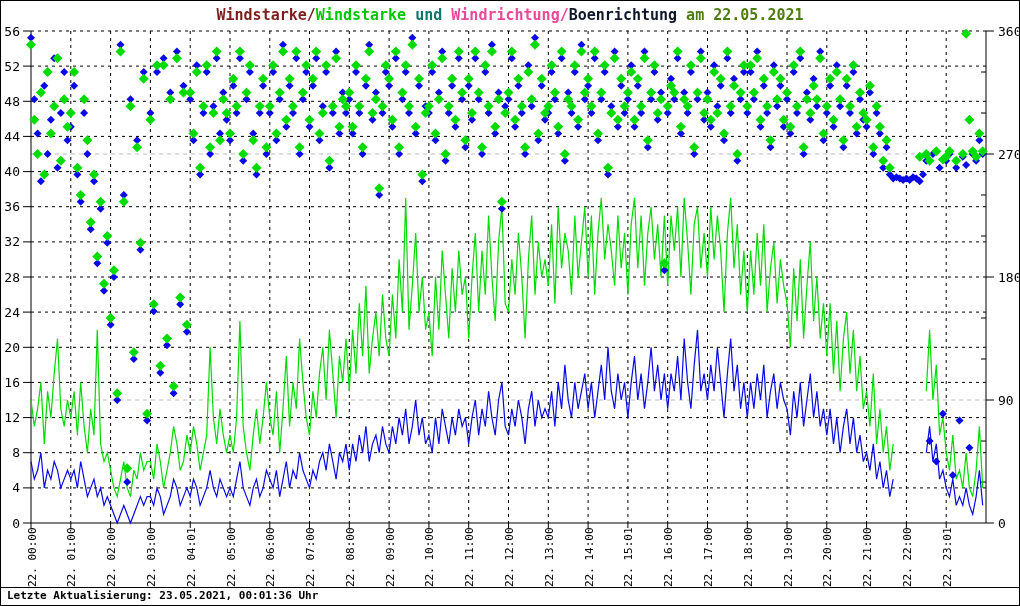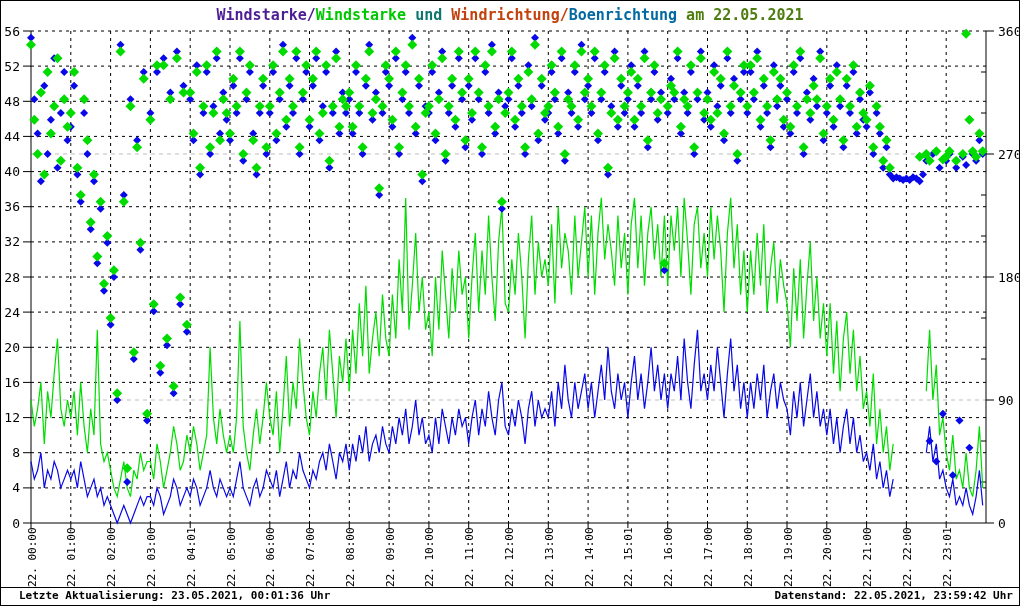--- a/index.html
+++ b/index.html
@@ -12,28 +12,28 @@
   .grid{stroke:#000;stroke-width:1;stroke-dasharray:3,4;fill:none;}
   .gridgray{stroke:#bdbdbd;stroke-width:1;stroke-dasharray:4,4;fill:none;}
   .axis{stroke:#000;stroke-width:1;fill:none;}
   .ticklab{font-family:"DejaVu Sans Mono","Liberation Mono",monospace;
            font-size:13px;fill:#000;}
   .xticklab{font-family:"DejaVu Sans Mono","Liberation Mono",monospace;
             font-size:11px;fill:#000;}
   #footer{position:absolute;left:0;right:0;bottom:0;height:17px;
           border-top:1px solid #000;background:#fff;
           font-size:11px;font-weight:bold;line-height:16px;}
-  #footer .fl{position:absolute;left:6px;top:0;margin-left:12px;}
+  #footer .fl{position:absolute;left:6px;top:0;}
   #footer .fr{position:absolute;right:6px;top:0;}
 </style>
 </head>
 <body>
 
 <div id="frame">
-  <div id="title"><span style="color:#4c1d95">Windstarke/</span><span style="color:#00c800">Windstarke</span><span style="color:#0f766e"> und </span><span style="color:#c2410c">Windrichtung/</span><span style="color:#0369a1">Boenrichtung</span><span style="color:#4d7c0f"> am </span><span style="color:#4d7c0f">22.05.2021</span></div>
+  <div id="title"><span style="color:#7f1d1d">Windstarke/</span><span style="color:#00c800">Windstarke</span><span style="color:#0f766e"> und </span><span style="color:#ec4899">Windrichtung/</span><span style="color:#0f172a">Boenrichtung</span><span style="color:#4d7c0f"> am </span><span style="color:#4d7c0f">22.05.2021</span></div>
 
   <svg id="plot-svg" width="1020" height="606" viewBox="0 0 1020 606">
       <line class="grid" x1="69.8" y1="30" x2="69.8" y2="522"></line>
       <line class="grid" x1="109.6" y1="30" x2="109.6" y2="522"></line>
       <line class="grid" x1="149.4" y1="30" x2="149.4" y2="522"></line>
       <line class="grid" x1="189.2" y1="30" x2="189.2" y2="522"></line>
       <line class="grid" x1="229.0" y1="30" x2="229.0" y2="522"></line>
       <line class="grid" x1="268.8" y1="30" x2="268.8" y2="522"></line>
       <line class="grid" x1="308.5" y1="30" x2="308.5" y2="522"></line>
       <line class="grid" x1="348.3" y1="30" x2="348.3" y2="522"></line>
@@ -168,15 +168,14 @@
       <line class="axis" x1="945.2" y1="522" x2="945.2" y2="527"></line>
       <text class="xticklab" text-anchor="start" transform="rotate(-90 949.7 586)" x="949.7" y="586">22. 23:01</text>
       <path d="M30.0 460.5L33.3 478.1L36.6 469.3L39.9 451.7L43.3 486.9L46.6 469.3L49.9 478.1L53.2 460.5L56.5 469.3L59.8 486.9L63.2 478.1L66.5 469.3L69.8 478.1L73.1 469.3L76.4 486.9L79.7 460.5L83.1 478.1L86.4 495.6L89.7 486.9L93.0 478.1L96.3 495.6L99.6 486.9L103.0 504.4L106.3 495.6L109.6 504.4L112.9 513.2L116.2 522.0L119.5 513.2L122.8 504.4L126.2 513.2L129.5 522.0L132.8 513.2L136.1 504.4L139.4 495.6L142.7 504.4L146.1 495.6L149.4 495.6L152.7 504.4L156.0 486.9L159.3 495.6L162.6 513.2L166.0 504.4L169.3 495.6L172.6 478.1L175.9 486.9L179.2 504.4L182.5 495.6L185.9 486.9L189.2 495.6L192.5 478.1L195.8 486.9L199.1 504.4L202.4 495.6L205.7 486.9L209.1 469.3L212.4 486.9L215.7 495.6L219.0 478.1L222.3 486.9L225.6 495.6L229.0 486.9L232.3 495.6L235.6 478.1L238.9 460.5L242.2 486.9L245.5 495.6L248.9 504.4L252.2 486.9L255.5 478.1L258.8 495.6L262.1 486.9L265.4 469.3L268.8 478.1L272.1 486.9L275.4 469.3L278.7 495.6L282.0 478.1L285.3 460.5L288.6 486.9L292.0 469.3L295.3 478.1L298.6 451.7L301.9 469.3L305.2 478.1L308.5 486.9L311.9 469.3L315.2 478.1L318.5 460.5L321.8 451.7L325.1 469.3L328.4 442.9L331.8 460.5L335.1 478.1L338.4 451.7L341.7 460.5L345.0 442.9L348.3 469.3L351.6 442.9L355.0 460.5L358.3 434.1L361.6 451.7L364.9 425.4L368.2 460.5L371.5 442.9L374.9 434.1L378.2 451.7L381.5 425.4L384.8 442.9L388.1 451.7L391.4 425.4L394.8 442.9L398.1 416.6L401.4 434.1L404.7 407.8L408.0 442.9L411.3 425.4L414.7 399.0L418.0 434.1L421.3 416.6L424.6 442.9L427.9 434.1L431.2 451.7L434.5 416.6L437.9 442.9L441.2 407.8L444.5 425.4L447.8 442.9L451.1 416.6L454.4 434.1L457.8 407.8L461.1 425.4L464.4 416.6L467.7 442.9L471.0 416.6L474.3 399.0L477.7 434.1L481.0 407.8L484.3 425.4L487.6 390.2L490.9 416.6L494.2 434.1L497.6 399.0L500.9 381.4L504.2 425.4L507.5 434.1L510.8 407.8L514.1 425.4L517.4 399.0L520.8 416.6L524.1 442.9L527.4 407.8L530.7 390.2L534.0 425.4L537.3 399.0L540.7 416.6L544.0 407.8L547.3 416.6L550.6 390.2L553.9 425.4L557.2 381.4L560.6 407.8L563.9 363.9L567.2 399.0L570.5 416.6L573.8 381.4L577.1 407.8L580.5 390.2L583.8 372.6L587.1 407.8L590.4 381.4L593.7 416.6L597.0 390.2L600.3 363.9L603.7 399.0L607.0 346.3L610.3 390.2L613.6 407.8L616.9 372.6L620.2 399.0L623.6 381.4L626.9 416.6L630.2 381.4L633.5 355.1L636.8 399.0L640.1 372.6L643.5 407.8L646.8 381.4L650.1 346.3L653.4 390.2L656.7 363.9L660.0 399.0L663.4 372.6L666.7 407.8L670.0 372.6L673.3 390.2L676.6 355.1L679.9 399.0L683.2 337.5L686.6 381.4L689.9 407.8L693.2 363.9L696.5 328.7L699.8 390.2L703.1 372.6L706.5 399.0L709.8 363.9L713.1 390.2L716.4 346.3L719.7 381.4L723.0 416.6L726.4 372.6L729.7 337.5L733.0 390.2L736.3 363.9L739.6 407.8L742.9 381.4L746.3 416.6L749.6 381.4L752.9 407.8L756.2 372.6L759.5 399.0L762.8 363.9L766.1 416.6L769.5 390.2L772.8 372.6L776.1 407.8L779.4 381.4L782.7 399.0L786.0 407.8L789.4 434.1L792.7 390.2L796.0 416.6L799.3 381.4L802.6 425.4L805.9 399.0L809.3 372.6L812.6 416.6L815.9 390.2L819.2 425.4L822.5 407.8L825.8 434.1L829.1 407.8L832.5 442.9L835.8 416.6L839.1 451.7L842.4 425.4L845.7 407.8L849.0 442.9L852.4 416.6L855.7 451.7L859.0 434.1L862.3 460.5L865.6 451.7L868.9 469.3L872.3 442.9L875.6 478.1L878.9 460.5L882.2 486.9L885.5 469.3L888.8 495.6L892.2 478.1M925.3 451.7L928.6 425.4L931.9 460.5L935.3 442.9L938.6 478.1L941.9 469.3L945.2 486.9L948.5 495.6L951.8 478.1L955.2 504.4L958.5 495.6L961.8 504.4L965.1 486.9L968.4 504.4L971.7 513.2L975.1 495.6L978.4 469.3L981.7 504.4" fill="none" stroke="#0808e8" stroke-width="1.2"></path>
       <path d="M30.0 399.0L33.3 425.4L36.6 407.8L39.9 381.4L43.3 442.9L46.6 390.2L49.9 416.6L53.2 372.6L56.5 337.5L59.8 407.8L63.2 425.4L66.5 399.0L69.8 416.6L73.1 390.2L76.4 434.1L79.7 381.4L83.1 425.4L86.4 451.7L89.7 407.8L93.0 434.1L96.3 328.7L99.6 442.9L103.0 460.5L106.3 451.7L109.6 469.3L112.9 486.9L116.2 495.6L119.5 478.1L122.8 460.5L126.2 486.9L129.5 495.6L132.8 469.3L136.1 478.1L139.4 451.7L142.7 469.3L146.1 460.5L149.4 460.5L152.7 478.1L156.0 442.9L159.3 460.5L162.6 486.9L166.0 469.3L169.3 451.7L172.6 425.4L175.9 442.9L179.2 469.3L182.5 460.5L185.9 434.1L189.2 451.7L192.5 425.4L195.8 442.9L199.1 469.3L202.4 451.7L205.7 434.1L209.1 346.3L212.4 416.6L215.7 442.9L219.0 407.8L222.3 434.1L225.6 451.7L229.0 434.1L232.3 451.7L235.6 416.6L238.9 319.9L242.2 425.4L245.5 451.7L248.9 469.3L252.2 434.1L255.5 407.8L258.8 442.9L262.1 416.6L265.4 381.4L268.8 416.6L272.1 434.1L275.4 390.2L278.7 451.7L282.0 407.8L285.3 355.1L288.6 425.4L292.0 381.4L295.3 407.8L298.6 337.5L301.9 381.4L305.2 416.6L308.5 434.1L311.9 390.2L315.2 416.6L318.5 372.6L321.8 346.3L325.1 399.0L328.4 328.7L331.8 372.6L335.1 416.6L338.4 355.1L341.7 381.4L345.0 337.5L348.3 390.2L351.6 328.7L355.0 372.6L358.3 302.4L361.6 355.1L364.9 284.8L368.2 372.6L371.5 337.5L374.9 311.1L378.2 355.1L381.5 293.6L384.8 337.5L388.1 355.1L391.4 293.6L394.8 337.5L398.1 258.4L401.4 311.1L404.7 196.9L408.0 328.7L411.3 284.8L414.7 232.1L418.0 311.1L421.3 276.0L424.6 328.7L427.9 311.1L431.2 355.1L434.5 276.0L437.9 328.7L441.2 249.6L444.5 293.6L447.8 337.5L451.1 267.2L454.4 311.1L457.8 249.6L461.1 293.6L464.4 276.0L467.7 337.5L471.0 276.0L474.3 232.1L477.7 311.1L481.0 249.6L484.3 293.6L487.6 214.5L490.9 276.0L494.2 319.9L497.6 240.9L500.9 205.7L504.2 302.4L507.5 311.1L510.8 258.4L514.1 293.6L517.4 232.1L520.8 276.0L524.1 337.5L527.4 258.4L530.7 214.5L534.0 293.6L537.3 240.9L540.7 276.0L544.0 258.4L547.3 284.8L550.6 223.3L553.9 302.4L557.2 205.7L560.6 267.2L563.9 232.1L567.2 249.6L570.5 293.6L573.8 214.5L577.1 276.0L580.5 240.9L583.8 205.7L587.1 276.0L590.4 214.5L593.7 293.6L597.0 232.1L600.3 196.9L603.7 258.4L607.0 223.3L610.3 249.6L613.6 284.8L616.9 214.5L620.2 267.2L623.6 232.1L626.9 293.6L630.2 223.3L633.5 196.9L636.8 267.2L640.1 214.5L643.5 284.8L646.8 232.1L650.1 205.7L653.4 258.4L656.7 223.3L660.0 276.0L663.4 214.5L666.7 284.8L670.0 214.5L673.3 249.6L676.6 205.7L679.9 276.0L683.2 196.9L686.6 240.9L689.9 293.6L693.2 223.3L696.5 205.7L699.8 267.2L703.1 232.1L706.5 276.0L709.8 205.7L713.1 258.4L716.4 214.5L719.7 249.6L723.0 311.1L726.4 232.1L729.7 196.9L733.0 267.2L736.3 223.3L739.6 293.6L742.9 249.6L746.3 311.1L749.6 249.6L752.9 293.6L756.2 232.1L759.5 284.8L762.8 223.3L766.1 311.1L769.5 267.2L772.8 240.9L776.1 302.4L779.4 258.4L782.7 284.8L786.0 302.4L789.4 346.3L792.7 267.2L796.0 319.9L799.3 258.4L802.6 337.5L805.9 284.8L809.3 240.9L812.6 319.9L815.9 276.0L819.2 337.5L822.5 302.4L825.8 355.1L829.1 302.4L832.5 372.6L835.8 319.9L839.1 390.2L842.4 337.5L845.7 311.1L849.0 372.6L852.4 328.7L855.7 390.2L859.0 355.1L862.3 407.8L865.6 390.2L868.9 425.4L872.3 372.6L875.6 442.9L878.9 407.8L882.2 451.7L885.5 425.4L888.8 469.3L892.2 442.9M925.3 390.2L928.6 328.7L931.9 399.0L935.3 363.9L938.6 434.1L941.9 416.6L945.2 451.7L948.5 469.3L951.8 434.1L955.2 478.1L958.5 469.3L961.8 486.9L965.1 451.7L968.4 486.9L971.7 495.6L975.1 469.3L978.4 425.4L981.7 486.9" fill="none" stroke="#00dc00" stroke-width="1.2"></path>
       <path d="M30.0 32.8L34.0 36.8L30.0 40.8L26.0 36.8ZM33.3 94.3L37.3 98.3L33.3 102.3L29.3 98.3ZM36.6 128.5L40.6 132.5L36.6 136.5L32.6 132.5ZM39.9 176.3L43.9 180.3L39.9 184.3L35.9 180.3ZM43.3 80.7L47.3 84.7L43.3 88.7L39.3 84.7ZM46.6 149.0L50.6 153.0L46.6 157.0L42.6 153.0ZM49.9 114.8L53.9 118.8L49.9 122.8L45.9 118.8ZM53.2 53.3L57.2 57.3L53.2 61.3L49.2 57.3ZM56.5 162.7L60.5 166.7L56.5 170.7L52.5 166.7ZM59.8 108.0L63.8 112.0L59.8 116.0L55.8 112.0ZM63.2 67.0L67.2 71.0L63.2 75.0L59.2 71.0ZM66.5 135.3L70.5 139.3L66.5 143.3L62.5 139.3ZM69.8 121.7L73.8 125.7L69.8 129.7L65.8 125.7ZM73.1 80.7L77.1 84.7L73.1 88.7L69.1 84.7ZM76.4 169.5L80.4 173.5L76.4 177.5L72.4 173.5ZM79.7 196.8L83.7 200.8L79.7 204.8L75.7 200.8ZM83.1 108.0L87.1 112.0L83.1 116.0L79.1 112.0ZM86.4 149.0L90.4 153.0L86.4 157.0L82.4 153.0ZM89.7 224.2L93.7 228.2L89.7 232.2L85.7 228.2ZM93.0 176.3L97.0 180.3L93.0 184.3L89.0 180.3ZM96.3 258.3L100.3 262.3L96.3 266.3L92.3 262.3ZM99.6 203.7L103.6 207.7L99.6 211.7L95.6 207.7ZM103.0 285.7L107.0 289.7L103.0 293.7L99.0 289.7ZM106.3 237.8L110.3 241.8L106.3 245.8L102.3 241.8ZM109.6 319.8L113.6 323.8L109.6 327.8L105.6 323.8ZM112.9 272.0L116.9 276.0L112.9 280.0L108.9 276.0ZM116.2 395.0L120.2 399.0L116.2 403.0L112.2 399.0ZM119.5 39.7L123.5 43.7L119.5 47.7L115.5 43.7ZM122.8 190.0L126.8 194.0L122.8 198.0L118.8 194.0ZM126.2 477.0L130.2 481.0L126.2 485.0L122.2 481.0ZM129.5 94.3L133.5 98.3L129.5 102.3L125.5 98.3ZM132.8 354.0L136.8 358.0L132.8 362.0L128.8 358.0ZM136.1 135.3L140.1 139.3L136.1 143.3L132.1 139.3ZM139.4 244.7L143.4 248.7L139.4 252.7L135.4 248.7ZM142.7 67.0L146.7 71.0L142.7 75.0L138.7 71.0ZM146.1 415.5L150.1 419.5L146.1 423.5L142.1 419.5ZM149.4 108.0L153.4 112.0L149.4 116.0L145.4 112.0ZM152.7 306.2L156.7 310.2L152.7 314.2L148.7 310.2ZM156.0 67.0L160.0 71.0L156.0 75.0L152.0 71.0ZM159.3 367.7L163.3 371.7L159.3 375.7L155.3 371.7ZM162.6 53.3L166.6 57.3L162.6 61.3L158.6 57.3ZM166.0 340.3L170.0 344.3L166.0 348.3L162.0 344.3ZM169.3 87.5L173.3 91.5L169.3 95.5L165.3 91.5ZM172.6 388.2L176.6 392.2L172.6 396.2L168.6 392.2ZM175.9 46.5L179.9 50.5L175.9 54.5L171.9 50.5ZM179.2 299.3L183.2 303.3L179.2 307.3L175.2 303.3ZM182.5 80.7L186.5 84.7L182.5 88.7L178.5 84.7ZM185.9 326.7L189.9 330.7L185.9 334.7L181.9 330.7ZM189.2 94.3L193.2 98.3L189.2 102.3L185.2 98.3ZM192.5 135.3L196.5 139.3L192.5 143.3L188.5 139.3ZM195.8 60.2L199.8 64.2L195.8 68.2L191.8 64.2ZM199.1 169.5L203.1 173.5L199.1 177.5L195.1 173.5ZM202.4 108.0L206.4 112.0L202.4 116.0L198.4 112.0ZM205.7 67.0L209.7 71.0L205.7 75.0L201.7 71.0ZM209.1 149.0L213.1 153.0L209.1 157.0L205.1 153.0ZM212.4 101.2L216.4 105.2L212.4 109.2L208.4 105.2ZM215.7 53.3L219.7 57.3L215.7 61.3L211.7 57.3ZM219.0 128.5L223.0 132.5L219.0 136.5L215.0 132.5ZM222.3 87.5L226.3 91.5L222.3 95.5L218.3 91.5ZM225.6 114.8L229.6 118.8L225.6 122.8L221.6 118.8ZM229.0 135.3L233.0 139.3L229.0 143.3L225.0 139.3ZM232.3 80.7L236.3 84.7L232.3 88.7L228.3 84.7ZM235.6 108.0L239.6 112.0L235.6 116.0L231.6 112.0ZM238.9 53.3L242.9 57.3L238.9 61.3L234.9 57.3ZM242.2 155.8L246.2 159.8L242.2 163.8L238.2 159.8ZM245.5 94.3L249.5 98.3L245.5 102.3L241.5 98.3ZM248.9 67.0L252.9 71.0L248.9 75.0L244.9 71.0ZM252.2 128.5L256.2 132.5L252.2 136.5L248.2 132.5ZM255.5 169.5L259.5 173.5L255.5 177.5L251.5 173.5ZM258.8 108.0L262.8 112.0L258.8 116.0L254.8 112.0ZM262.1 80.7L266.1 84.7L262.1 88.7L258.1 84.7ZM265.4 149.0L269.4 153.0L265.4 157.0L261.4 153.0ZM268.8 108.0L272.8 112.0L268.8 116.0L264.8 112.0ZM272.1 67.0L276.1 71.0L272.1 75.0L268.1 71.0ZM275.4 135.3L279.4 139.3L275.4 143.3L271.4 139.3ZM278.7 94.3L282.7 98.3L278.7 102.3L274.7 98.3ZM282.0 39.7L286.0 43.7L282.0 47.7L278.0 43.7ZM285.3 121.7L289.3 125.7L285.3 129.7L281.3 125.7ZM288.6 80.7L292.6 84.7L288.6 88.7L284.6 84.7ZM292.0 108.0L296.0 112.0L292.0 116.0L288.0 112.0ZM295.3 53.3L299.3 57.3L295.3 61.3L291.3 57.3ZM298.6 149.0L302.6 153.0L298.6 157.0L294.6 153.0ZM301.9 94.3L305.9 98.3L301.9 102.3L297.9 98.3ZM305.2 67.0L309.2 71.0L305.2 75.0L301.2 71.0ZM308.5 121.7L312.5 125.7L308.5 129.7L304.5 125.7ZM311.9 80.7L315.9 84.7L311.9 88.7L307.9 84.7ZM315.2 53.3L319.2 57.3L315.2 61.3L311.2 57.3ZM318.5 135.3L322.5 139.3L318.5 143.3L314.5 139.3ZM321.8 101.2L325.8 105.2L321.8 109.2L317.8 105.2ZM325.1 67.0L329.1 71.0L325.1 75.0L321.1 71.0ZM328.4 162.7L332.4 166.7L328.4 170.7L324.4 166.7ZM331.8 108.0L335.8 112.0L331.8 116.0L327.8 112.0ZM335.1 46.5L339.1 50.5L335.1 54.5L331.1 50.5ZM338.4 128.5L342.4 132.5L338.4 136.5L334.4 132.5ZM341.7 87.5L345.7 91.5L341.7 95.5L337.7 91.5ZM345.0 108.0L349.0 112.0L345.0 116.0L341.0 112.0ZM348.3 94.3L352.3 98.3L348.3 102.3L344.3 98.3ZM351.6 128.5L355.6 132.5L351.6 136.5L347.6 132.5ZM355.0 67.0L359.0 71.0L355.0 75.0L351.0 71.0ZM358.3 108.0L362.3 112.0L358.3 116.0L354.3 112.0ZM361.6 149.0L365.6 153.0L361.6 157.0L357.6 153.0ZM364.9 80.7L368.9 84.7L364.9 88.7L360.9 84.7ZM368.2 39.7L372.2 43.7L368.2 47.7L364.2 43.7ZM371.5 114.8L375.5 118.8L371.5 122.8L367.5 118.8ZM374.9 87.5L378.9 91.5L374.9 95.5L370.9 91.5ZM378.2 190.0L382.2 194.0L378.2 198.0L374.2 194.0ZM381.5 108.0L385.5 112.0L381.5 116.0L377.5 112.0ZM384.8 67.0L388.8 71.0L384.8 75.0L380.8 71.0ZM388.1 80.7L392.1 84.7L388.1 88.7L384.1 84.7ZM391.4 121.7L395.4 125.7L391.4 129.7L387.4 125.7ZM394.8 53.3L398.8 57.3L394.8 61.3L390.8 57.3ZM398.1 149.0L402.1 153.0L398.1 157.0L394.1 153.0ZM401.4 94.3L405.4 98.3L401.4 102.3L397.4 98.3ZM404.7 67.0L408.7 71.0L404.7 75.0L400.7 71.0ZM408.0 108.0L412.0 112.0L408.0 116.0L404.0 112.0ZM411.3 32.8L415.3 36.8L411.3 40.8L407.3 36.8ZM414.7 128.5L418.7 132.5L414.7 136.5L410.7 132.5ZM418.0 80.7L422.0 84.7L418.0 88.7L414.0 84.7ZM421.3 176.3L425.3 180.3L421.3 184.3L417.3 180.3ZM424.6 101.2L428.6 105.2L424.6 109.2L420.6 105.2ZM427.9 108.0L431.9 112.0L427.9 116.0L423.9 112.0ZM431.2 67.0L435.2 71.0L431.2 75.0L427.2 71.0ZM434.5 135.3L438.5 139.3L434.5 143.3L430.5 139.3ZM437.9 87.5L441.9 91.5L437.9 95.5L433.9 91.5ZM441.2 46.5L445.2 50.5L441.2 54.5L437.2 50.5ZM444.5 155.8L448.5 159.8L444.5 163.8L440.5 159.8ZM447.8 108.0L451.8 112.0L447.8 116.0L443.8 112.0ZM451.1 80.7L455.1 84.7L451.1 88.7L447.1 84.7ZM454.4 121.7L458.4 125.7L454.4 129.7L450.4 125.7ZM457.8 53.3L461.8 57.3L457.8 61.3L453.8 57.3ZM461.1 94.3L465.1 98.3L461.1 102.3L457.1 98.3ZM464.4 142.2L468.4 146.2L464.4 150.2L460.4 146.2ZM467.7 80.7L471.7 84.7L467.7 88.7L463.7 84.7ZM471.0 114.8L475.0 118.8L471.0 122.8L467.0 118.8ZM474.3 53.3L478.3 57.3L474.3 61.3L470.3 57.3ZM477.7 94.3L481.7 98.3L477.7 102.3L473.7 98.3ZM481.0 149.0L485.0 153.0L481.0 157.0L477.0 153.0ZM484.3 67.0L488.3 71.0L484.3 75.0L480.3 71.0ZM487.6 108.0L491.6 112.0L487.6 116.0L483.6 112.0ZM490.9 39.7L494.9 43.7L490.9 47.7L486.9 43.7ZM494.2 128.5L498.2 132.5L494.2 136.5L490.2 132.5ZM497.6 87.5L501.6 91.5L497.6 95.5L493.6 91.5ZM500.9 203.7L504.9 207.7L500.9 211.7L496.9 207.7ZM504.2 101.2L508.2 105.2L504.2 109.2L500.2 105.2ZM507.5 94.3L511.5 98.3L507.5 102.3L503.5 98.3ZM510.8 53.3L514.8 57.3L510.8 61.3L506.8 57.3ZM514.1 121.7L518.1 125.7L514.1 129.7L510.1 125.7ZM517.4 80.7L521.4 84.7L517.4 88.7L513.4 84.7ZM520.8 108.0L524.8 112.0L520.8 116.0L516.8 112.0ZM524.1 149.0L528.1 153.0L524.1 157.0L520.1 153.0ZM527.4 60.2L531.4 64.2L527.4 68.2L523.4 64.2ZM530.7 101.2L534.7 105.2L530.7 109.2L526.7 105.2ZM534.0 32.8L538.0 36.8L534.0 40.8L530.0 36.8ZM537.3 135.3L541.3 139.3L537.3 143.3L533.3 139.3ZM540.7 80.7L544.7 84.7L540.7 88.7L536.7 84.7ZM544.0 114.8L548.0 118.8L544.0 122.8L540.0 118.8ZM547.3 108.0L551.3 112.0L547.3 116.0L543.3 112.0ZM550.6 67.0L554.6 71.0L550.6 75.0L546.6 71.0ZM553.9 94.3L557.9 98.3L553.9 102.3L549.9 98.3ZM557.2 128.5L561.2 132.5L557.2 136.5L553.2 132.5ZM560.6 53.3L564.6 57.3L560.6 61.3L556.6 57.3ZM563.9 155.8L567.9 159.8L563.9 163.8L559.9 159.8ZM567.2 87.5L571.2 91.5L567.2 95.5L563.2 91.5ZM570.5 108.0L574.5 112.0L570.5 116.0L566.5 112.0ZM573.8 67.0L577.8 71.0L573.8 75.0L569.8 71.0ZM577.1 121.7L581.1 125.7L577.1 129.7L573.1 125.7ZM580.5 39.7L584.5 43.7L580.5 47.7L576.5 43.7ZM583.8 94.3L587.8 98.3L583.8 102.3L579.8 98.3ZM587.1 80.7L591.1 84.7L587.1 88.7L583.1 84.7ZM590.4 108.0L594.4 112.0L590.4 116.0L586.4 112.0ZM593.7 53.3L597.7 57.3L593.7 61.3L589.7 57.3ZM597.0 135.3L601.0 139.3L597.0 143.3L593.0 139.3ZM600.3 94.3L604.3 98.3L600.3 102.3L596.3 98.3ZM603.7 67.0L607.7 71.0L603.7 75.0L599.7 71.0ZM607.0 169.5L611.0 173.5L607.0 177.5L603.0 173.5ZM610.3 101.2L614.3 105.2L610.3 109.2L606.3 105.2ZM613.6 46.5L617.6 50.5L613.6 54.5L609.6 50.5ZM616.9 121.7L620.9 125.7L616.9 129.7L612.9 125.7ZM620.2 80.7L624.2 84.7L620.2 88.7L616.2 84.7ZM623.6 108.0L627.6 112.0L623.6 116.0L619.6 112.0ZM626.9 94.3L630.9 98.3L626.9 102.3L622.9 98.3ZM630.2 60.2L634.2 64.2L630.2 68.2L626.2 64.2ZM633.5 121.7L637.5 125.7L633.5 129.7L629.5 125.7ZM636.8 80.7L640.8 84.7L636.8 88.7L632.8 84.7ZM640.1 108.0L644.1 112.0L640.1 116.0L636.1 112.0ZM643.5 46.5L647.5 50.5L643.5 54.5L639.5 50.5ZM646.8 142.2L650.8 146.2L646.8 150.2L642.8 146.2ZM650.1 94.3L654.1 98.3L650.1 102.3L646.1 98.3ZM653.4 67.0L657.4 71.0L653.4 75.0L649.4 71.0ZM656.7 114.8L660.7 118.8L656.7 122.8L652.7 118.8ZM660.0 87.5L664.0 91.5L660.0 95.5L656.0 91.5ZM663.4 265.2L667.4 269.2L663.4 273.2L659.4 269.2ZM666.7 108.0L670.7 112.0L666.7 116.0L662.7 112.0ZM670.0 73.8L674.0 77.8L670.0 81.8L666.0 77.8ZM673.3 94.3L677.3 98.3L673.3 102.3L669.3 98.3ZM676.6 53.3L680.6 57.3L676.6 61.3L672.6 57.3ZM679.9 128.5L683.9 132.5L679.9 136.5L675.9 132.5ZM683.2 87.5L687.2 91.5L683.2 95.5L679.2 91.5ZM686.6 108.0L690.6 112.0L686.6 116.0L682.6 112.0ZM689.9 67.0L693.9 71.0L689.9 75.0L685.9 71.0ZM693.2 149.0L697.2 153.0L693.2 157.0L689.2 153.0ZM696.5 94.3L700.5 98.3L696.5 102.3L692.5 98.3ZM699.8 46.5L703.8 50.5L699.8 54.5L695.8 50.5ZM703.1 114.8L707.1 118.8L703.1 122.8L699.1 118.8ZM706.5 87.5L710.5 91.5L706.5 95.5L702.5 91.5ZM709.8 121.7L713.8 125.7L709.8 129.7L705.8 125.7ZM713.1 60.2L717.1 64.2L713.1 68.2L709.1 64.2ZM716.4 101.2L720.4 105.2L716.4 109.2L712.4 105.2ZM719.7 80.7L723.7 84.7L719.7 88.7L715.7 84.7ZM723.0 135.3L727.0 139.3L723.0 143.3L719.0 139.3ZM726.4 53.3L730.4 57.3L726.4 61.3L722.4 57.3ZM729.7 108.0L733.7 112.0L729.7 116.0L725.7 112.0ZM733.0 73.8L737.0 77.8L733.0 81.8L729.0 77.8ZM736.3 155.8L740.3 159.8L736.3 163.8L732.3 159.8ZM739.6 94.3L743.6 98.3L739.6 102.3L735.6 98.3ZM742.9 67.0L746.9 71.0L742.9 75.0L738.9 71.0ZM746.3 108.0L750.3 112.0L746.3 116.0L742.3 112.0ZM749.6 67.0L753.6 71.0L749.6 75.0L745.6 71.0ZM752.9 94.3L756.9 98.3L752.9 102.3L748.9 98.3ZM756.2 46.5L760.2 50.5L756.2 54.5L752.2 50.5ZM759.5 121.7L763.5 125.7L759.5 129.7L755.5 125.7ZM762.8 80.7L766.8 84.7L762.8 88.7L758.8 84.7ZM766.1 108.0L770.1 112.0L766.1 116.0L762.1 112.0ZM769.5 142.2L773.5 146.2L769.5 150.2L765.5 146.2ZM772.8 60.2L776.8 64.2L772.8 68.2L768.8 64.2ZM776.1 101.2L780.1 105.2L776.1 109.2L772.1 105.2ZM779.4 80.7L783.4 84.7L779.4 88.7L775.4 84.7ZM782.7 121.7L786.7 125.7L782.7 129.7L778.7 125.7ZM786.0 94.3L790.0 98.3L786.0 102.3L782.0 98.3ZM789.4 128.5L793.4 132.5L789.4 136.5L785.4 132.5ZM792.7 67.0L796.7 71.0L792.7 75.0L788.7 71.0ZM796.0 108.0L800.0 112.0L796.0 116.0L792.0 112.0ZM799.3 53.3L803.3 57.3L799.3 61.3L795.3 57.3ZM802.6 149.0L806.6 153.0L802.6 157.0L798.6 153.0ZM805.9 87.5L809.9 91.5L805.9 95.5L801.9 91.5ZM809.3 114.8L813.3 118.8L809.3 122.8L805.3 118.8ZM812.6 73.8L816.6 77.8L812.6 81.8L808.6 77.8ZM815.9 101.2L819.9 105.2L815.9 109.2L811.9 105.2ZM819.2 46.5L823.2 50.5L819.2 54.5L815.2 50.5ZM822.5 135.3L826.5 139.3L822.5 143.3L818.5 139.3ZM825.8 108.0L829.8 112.0L825.8 116.0L821.8 112.0ZM829.1 80.7L833.1 84.7L829.1 88.7L825.1 84.7ZM832.5 121.7L836.5 125.7L832.5 129.7L828.5 125.7ZM835.8 60.2L839.8 64.2L835.8 68.2L831.8 64.2ZM839.1 101.2L843.1 105.2L839.1 109.2L835.1 105.2ZM842.4 142.2L846.4 146.2L842.4 150.2L838.4 146.2ZM845.7 80.7L849.7 84.7L845.7 88.7L841.7 84.7ZM849.0 108.0L853.0 112.0L849.0 116.0L845.0 112.0ZM852.4 67.0L856.4 71.0L852.4 75.0L848.4 71.0ZM855.7 128.5L859.7 132.5L855.7 136.5L851.7 132.5ZM859.0 94.3L863.0 98.3L859.0 102.3L855.0 98.3ZM862.3 114.8L866.3 118.8L862.3 122.8L858.3 118.8ZM865.6 121.7L869.6 125.7L865.6 129.7L861.6 125.7ZM868.9 87.5L872.9 91.5L868.9 95.5L864.9 91.5ZM872.3 149.0L876.3 153.0L872.3 157.0L868.3 153.0ZM875.6 108.0L879.6 112.0L875.6 116.0L871.6 112.0ZM878.9 128.5L882.9 132.5L878.9 136.5L874.9 132.5ZM882.2 162.7L886.2 166.7L882.2 170.7L878.2 166.7ZM885.5 142.2L889.5 146.2L885.5 150.2L881.5 146.2ZM888.8 169.5L892.8 173.5L888.8 177.5L884.8 173.5ZM892.2 173.6L896.2 177.6L892.2 181.6L888.2 177.6ZM895.5 172.2L899.5 176.2L895.5 180.2L891.5 176.2ZM898.8 173.6L902.8 177.6L898.8 181.6L894.8 177.6ZM902.1 175.0L906.1 179.0L902.1 183.0L898.1 179.0ZM905.4 173.6L909.4 177.6L905.4 181.6L901.4 177.6ZM908.7 175.0L912.7 179.0L908.7 183.0L904.7 179.0ZM912.0 172.2L916.0 176.2L912.0 180.2L908.0 176.2ZM915.4 173.6L919.4 177.6L915.4 181.6L911.4 177.6ZM918.7 176.3L922.7 180.3L918.7 184.3L914.7 180.3ZM922.0 169.5L926.0 173.5L922.0 177.5L918.0 173.5ZM925.3 155.8L929.3 159.8L925.3 163.8L921.3 159.8ZM928.6 436.0L932.6 440.0L928.6 444.0L924.6 440.0ZM931.9 149.0L935.9 153.0L931.9 157.0L927.9 153.0ZM935.3 456.5L939.3 460.5L935.3 464.5L931.3 460.5ZM938.6 162.7L942.6 166.7L938.6 170.7L934.6 166.7ZM941.9 408.7L945.9 412.7L941.9 416.7L937.9 412.7ZM945.2 155.8L949.2 159.8L945.2 163.8L941.2 159.8ZM948.5 149.0L952.5 153.0L948.5 157.0L944.5 153.0ZM951.8 470.2L955.8 474.2L951.8 478.2L947.8 474.2ZM955.2 162.7L959.2 166.7L955.2 170.7L951.2 166.7ZM958.5 415.5L962.5 419.5L958.5 423.5L954.5 419.5ZM961.8 151.7L965.8 155.7L961.8 159.7L957.8 155.7ZM965.1 159.9L969.1 163.9L965.1 167.9L961.1 163.9ZM968.4 442.8L972.4 446.8L968.4 450.8L964.4 446.8ZM971.7 149.0L975.7 153.0L971.7 157.0L967.7 153.0ZM975.1 155.8L979.1 159.8L975.1 163.8L971.1 159.8ZM978.4 135.3L982.4 139.3L978.4 143.3L974.4 139.3ZM981.7 149.0L985.7 153.0L981.7 157.0L977.7 153.0Z" fill="#0808e8" stroke="none"></path>
       <path d="M30.0 38.7L35.0 43.7L30.0 48.7L25.0 43.7ZM33.3 113.8L38.3 118.8L33.3 123.8L28.3 118.8ZM36.6 148.0L41.6 153.0L36.6 158.0L31.6 153.0ZM39.9 86.5L44.9 91.5L39.9 96.5L34.9 91.5ZM43.3 168.5L48.3 173.5L43.3 178.5L38.3 173.5ZM46.6 66.0L51.6 71.0L46.6 76.0L41.6 71.0ZM49.9 127.5L54.9 132.5L49.9 137.5L44.9 132.5ZM53.2 100.2L58.2 105.2L53.2 110.2L48.2 105.2ZM56.5 52.3L61.5 57.3L56.5 62.3L51.5 57.3ZM59.8 154.8L64.8 159.8L59.8 164.8L54.8 159.8ZM63.2 93.3L68.2 98.3L63.2 103.3L58.2 98.3ZM66.5 120.7L71.5 125.7L66.5 130.7L61.5 125.7ZM69.8 107.0L74.8 112.0L69.8 117.0L64.8 112.0ZM73.1 66.0L78.1 71.0L73.1 76.0L68.1 71.0ZM76.4 161.7L81.4 166.7L76.4 171.7L71.4 166.7ZM79.7 189.0L84.7 194.0L79.7 199.0L74.7 194.0ZM83.1 93.3L88.1 98.3L83.1 103.3L78.1 98.3ZM86.4 134.3L91.4 139.3L86.4 144.3L81.4 139.3ZM89.7 216.3L94.7 221.3L89.7 226.3L84.7 221.3ZM93.0 168.5L98.0 173.5L93.0 178.5L88.0 173.5ZM96.3 250.5L101.3 255.5L96.3 260.5L91.3 255.5ZM99.6 195.8L104.6 200.8L99.6 205.8L94.6 200.8ZM103.0 277.8L108.0 282.8L103.0 287.8L98.0 282.8ZM106.3 230.0L111.3 235.0L106.3 240.0L101.3 235.0ZM109.6 312.0L114.6 317.0L109.6 322.0L104.6 317.0ZM112.9 264.2L117.9 269.2L112.9 274.2L107.9 269.2ZM116.2 387.2L121.2 392.2L116.2 397.2L111.2 392.2ZM119.5 45.5L124.5 50.5L119.5 55.5L114.5 50.5ZM122.8 195.8L127.8 200.8L122.8 205.8L117.8 200.8ZM126.2 462.3L131.2 467.3L126.2 472.3L121.2 467.3ZM129.5 100.2L134.5 105.2L129.5 110.2L124.5 105.2ZM132.8 346.2L137.8 351.2L132.8 356.2L127.8 351.2ZM136.1 141.2L141.1 146.2L136.1 151.2L131.1 146.2ZM139.4 236.8L144.4 241.8L139.4 246.8L134.4 241.8ZM142.7 72.8L147.7 77.8L142.7 82.8L137.7 77.8ZM146.1 407.7L151.1 412.7L146.1 417.7L141.1 412.7ZM149.4 113.8L154.4 118.8L149.4 123.8L144.4 118.8ZM152.7 298.3L157.7 303.3L152.7 308.3L147.7 303.3ZM156.0 59.2L161.0 64.2L156.0 69.2L151.0 64.2ZM159.3 359.8L164.3 364.8L159.3 369.8L154.3 364.8ZM162.6 59.2L167.6 64.2L162.6 69.2L157.6 64.2ZM166.0 332.5L171.0 337.5L166.0 342.5L161.0 337.5ZM169.3 93.3L174.3 98.3L169.3 103.3L164.3 98.3ZM172.6 380.3L177.6 385.3L172.6 390.3L167.6 385.3ZM175.9 52.3L180.9 57.3L175.9 62.3L170.9 57.3ZM179.2 291.5L184.2 296.5L179.2 301.5L174.2 296.5ZM182.5 86.5L187.5 91.5L182.5 96.5L177.5 91.5ZM185.9 318.8L190.9 323.8L185.9 328.8L180.9 323.8ZM189.2 86.5L194.2 91.5L189.2 96.5L184.2 91.5ZM192.5 127.5L197.5 132.5L192.5 137.5L187.5 132.5ZM195.8 66.0L200.8 71.0L195.8 76.0L190.8 71.0ZM199.1 161.7L204.1 166.7L199.1 171.7L194.1 166.7ZM202.4 100.2L207.4 105.2L202.4 110.2L197.4 105.2ZM205.7 59.2L210.7 64.2L205.7 69.2L200.7 64.2ZM209.1 141.2L214.1 146.2L209.1 151.2L204.1 146.2ZM212.4 107.0L217.4 112.0L212.4 117.0L207.4 112.0ZM215.7 45.5L220.7 50.5L215.7 55.5L210.7 50.5ZM219.0 134.3L224.0 139.3L219.0 144.3L214.0 139.3ZM222.3 93.3L227.3 98.3L222.3 103.3L217.3 98.3ZM225.6 107.0L230.6 112.0L225.6 117.0L220.6 112.0ZM229.0 127.5L234.0 132.5L229.0 137.5L224.0 132.5ZM232.3 72.8L237.3 77.8L232.3 82.8L227.3 77.8ZM235.6 100.2L240.6 105.2L235.6 110.2L230.6 105.2ZM238.9 45.5L243.9 50.5L238.9 55.5L233.9 50.5ZM242.2 148.0L247.2 153.0L242.2 158.0L237.2 153.0ZM245.5 86.5L250.5 91.5L245.5 96.5L240.5 91.5ZM248.9 59.2L253.9 64.2L248.9 69.2L243.9 64.2ZM252.2 134.3L257.2 139.3L252.2 144.3L247.2 139.3ZM255.5 161.7L260.5 166.7L255.5 171.7L250.5 166.7ZM258.8 100.2L263.8 105.2L258.8 110.2L253.8 105.2ZM262.1 72.8L267.1 77.8L262.1 82.8L257.1 77.8ZM265.4 141.2L270.4 146.2L265.4 151.2L260.4 146.2ZM268.8 100.2L273.8 105.2L268.8 110.2L263.8 105.2ZM272.1 59.2L277.1 64.2L272.1 69.2L267.1 64.2ZM275.4 127.5L280.4 132.5L275.4 137.5L270.4 132.5ZM278.7 86.5L283.7 91.5L278.7 96.5L273.7 91.5ZM282.0 45.5L287.0 50.5L282.0 55.5L277.0 50.5ZM285.3 113.8L290.3 118.8L285.3 123.8L280.3 118.8ZM288.6 72.8L293.6 77.8L288.6 82.8L283.6 77.8ZM292.0 100.2L297.0 105.2L292.0 110.2L287.0 105.2ZM295.3 45.5L300.3 50.5L295.3 55.5L290.3 50.5ZM298.6 141.2L303.6 146.2L298.6 151.2L293.6 146.2ZM301.9 86.5L306.9 91.5L301.9 96.5L296.9 91.5ZM305.2 59.2L310.2 64.2L305.2 69.2L300.2 64.2ZM308.5 113.8L313.5 118.8L308.5 123.8L303.5 118.8ZM311.9 72.8L316.9 77.8L311.9 82.8L306.9 77.8ZM315.2 45.5L320.2 50.5L315.2 55.5L310.2 50.5ZM318.5 127.5L323.5 132.5L318.5 137.5L313.5 132.5ZM321.8 107.0L326.8 112.0L321.8 117.0L316.8 112.0ZM325.1 59.2L330.1 64.2L325.1 69.2L320.1 64.2ZM328.4 154.8L333.4 159.8L328.4 164.8L323.4 159.8ZM331.8 100.2L336.8 105.2L331.8 110.2L326.8 105.2ZM335.1 52.3L340.1 57.3L335.1 62.3L330.1 57.3ZM338.4 120.7L343.4 125.7L338.4 130.7L333.4 125.7ZM341.7 93.3L346.7 98.3L341.7 103.3L336.7 98.3ZM345.0 100.2L350.0 105.2L345.0 110.2L340.0 105.2ZM348.3 86.5L353.3 91.5L348.3 96.5L343.3 91.5ZM351.6 120.7L356.6 125.7L351.6 130.7L346.6 125.7ZM355.0 59.2L360.0 64.2L355.0 69.2L350.0 64.2ZM358.3 100.2L363.3 105.2L358.3 110.2L353.3 105.2ZM361.6 141.2L366.6 146.2L361.6 151.2L356.6 146.2ZM364.9 72.8L369.9 77.8L364.9 82.8L359.9 77.8ZM368.2 45.5L373.2 50.5L368.2 55.5L363.2 50.5ZM371.5 107.0L376.5 112.0L371.5 117.0L366.5 112.0ZM374.9 93.3L379.9 98.3L374.9 103.3L369.9 98.3ZM378.2 182.2L383.2 187.2L378.2 192.2L373.2 187.2ZM381.5 100.2L386.5 105.2L381.5 110.2L376.5 105.2ZM384.8 59.2L389.8 64.2L384.8 69.2L379.8 64.2ZM388.1 72.8L393.1 77.8L388.1 82.8L383.1 77.8ZM391.4 113.8L396.4 118.8L391.4 123.8L386.4 118.8ZM394.8 45.5L399.8 50.5L394.8 55.5L389.8 50.5ZM398.1 141.2L403.1 146.2L398.1 151.2L393.1 146.2ZM401.4 86.5L406.4 91.5L401.4 96.5L396.4 91.5ZM404.7 59.2L409.7 64.2L404.7 69.2L399.7 64.2ZM408.0 100.2L413.0 105.2L408.0 110.2L403.0 105.2ZM411.3 38.7L416.3 43.7L411.3 48.7L406.3 43.7ZM414.7 120.7L419.7 125.7L414.7 130.7L409.7 125.7ZM418.0 72.8L423.0 77.8L418.0 82.8L413.0 77.8ZM421.3 168.5L426.3 173.5L421.3 178.5L416.3 173.5ZM424.6 107.0L429.6 112.0L424.6 117.0L419.6 112.0ZM427.9 100.2L432.9 105.2L427.9 110.2L422.9 105.2ZM431.2 59.2L436.2 64.2L431.2 69.2L426.2 64.2ZM434.5 127.5L439.5 132.5L434.5 137.5L429.5 132.5ZM437.9 93.3L442.9 98.3L437.9 103.3L432.9 98.3ZM441.2 52.3L446.2 57.3L441.2 62.3L436.2 57.3ZM444.5 148.0L449.5 153.0L444.5 158.0L439.5 153.0ZM447.8 100.2L452.8 105.2L447.8 110.2L442.8 105.2ZM451.1 72.8L456.1 77.8L451.1 82.8L446.1 77.8ZM454.4 113.8L459.4 118.8L454.4 123.8L449.4 118.8ZM457.8 45.5L462.8 50.5L457.8 55.5L452.8 50.5ZM461.1 86.5L466.1 91.5L461.1 96.5L456.1 91.5ZM464.4 134.3L469.4 139.3L464.4 144.3L459.4 139.3ZM467.7 72.8L472.7 77.8L467.7 82.8L462.7 77.8ZM471.0 107.0L476.0 112.0L471.0 117.0L466.0 112.0ZM474.3 45.5L479.3 50.5L474.3 55.5L469.3 50.5ZM477.7 86.5L482.7 91.5L477.7 96.5L472.7 91.5ZM481.0 141.2L486.0 146.2L481.0 151.2L476.0 146.2ZM484.3 59.2L489.3 64.2L484.3 69.2L479.3 64.2ZM487.6 100.2L492.6 105.2L487.6 110.2L482.6 105.2ZM490.9 45.5L495.9 50.5L490.9 55.5L485.9 50.5ZM494.2 120.7L499.2 125.7L494.2 130.7L489.2 125.7ZM497.6 93.3L502.6 98.3L497.6 103.3L492.6 98.3ZM500.9 195.8L505.9 200.8L500.9 205.8L495.9 200.8ZM504.2 107.0L509.2 112.0L504.2 117.0L499.2 112.0ZM507.5 86.5L512.5 91.5L507.5 96.5L502.5 91.5ZM510.8 45.5L515.8 50.5L510.8 55.5L505.8 50.5ZM514.1 113.8L519.1 118.8L514.1 123.8L509.1 118.8ZM517.4 72.8L522.4 77.8L517.4 82.8L512.4 77.8ZM520.8 100.2L525.8 105.2L520.8 110.2L515.8 105.2ZM524.1 141.2L529.1 146.2L524.1 151.2L519.1 146.2ZM527.4 66.0L532.4 71.0L527.4 76.0L522.4 71.0ZM530.7 93.3L535.7 98.3L530.7 103.3L525.7 98.3ZM534.0 38.7L539.0 43.7L534.0 48.7L529.0 43.7ZM537.3 127.5L542.3 132.5L537.3 137.5L532.3 132.5ZM540.7 72.8L545.7 77.8L540.7 82.8L535.7 77.8ZM544.0 107.0L549.0 112.0L544.0 117.0L539.0 112.0ZM547.3 100.2L552.3 105.2L547.3 110.2L542.3 105.2ZM550.6 59.2L555.6 64.2L550.6 69.2L545.6 64.2ZM553.9 86.5L558.9 91.5L553.9 96.5L548.9 91.5ZM557.2 120.7L562.2 125.7L557.2 130.7L552.2 125.7ZM560.6 45.5L565.6 50.5L560.6 55.5L555.6 50.5ZM563.9 148.0L568.9 153.0L563.9 158.0L558.9 153.0ZM567.2 93.3L572.2 98.3L567.2 103.3L562.2 98.3ZM570.5 100.2L575.5 105.2L570.5 110.2L565.5 105.2ZM573.8 59.2L578.8 64.2L573.8 69.2L568.8 64.2ZM577.1 113.8L582.1 118.8L577.1 123.8L572.1 118.8ZM580.5 45.5L585.5 50.5L580.5 55.5L575.5 50.5ZM583.8 86.5L588.8 91.5L583.8 96.5L578.8 91.5ZM587.1 72.8L592.1 77.8L587.1 82.8L582.1 77.8ZM590.4 100.2L595.4 105.2L590.4 110.2L585.4 105.2ZM593.7 45.5L598.7 50.5L593.7 55.5L588.7 50.5ZM597.0 127.5L602.0 132.5L597.0 137.5L592.0 132.5ZM600.3 86.5L605.3 91.5L600.3 96.5L595.3 91.5ZM603.7 59.2L608.7 64.2L603.7 69.2L598.7 64.2ZM607.0 161.7L612.0 166.7L607.0 171.7L602.0 166.7ZM610.3 107.0L615.3 112.0L610.3 117.0L605.3 112.0ZM613.6 52.3L618.6 57.3L613.6 62.3L608.6 57.3ZM616.9 113.8L621.9 118.8L616.9 123.8L611.9 118.8ZM620.2 72.8L625.2 77.8L620.2 82.8L615.2 77.8ZM623.6 100.2L628.6 105.2L623.6 110.2L618.6 105.2ZM626.9 86.5L631.9 91.5L626.9 96.5L621.9 91.5ZM630.2 66.0L635.2 71.0L630.2 76.0L625.2 71.0ZM633.5 113.8L638.5 118.8L633.5 123.8L628.5 118.8ZM636.8 72.8L641.8 77.8L636.8 82.8L631.8 77.8ZM640.1 100.2L645.1 105.2L640.1 110.2L635.1 105.2ZM643.5 52.3L648.5 57.3L643.5 62.3L638.5 57.3ZM646.8 134.3L651.8 139.3L646.8 144.3L641.8 139.3ZM650.1 86.5L655.1 91.5L650.1 96.5L645.1 91.5ZM653.4 59.2L658.4 64.2L653.4 69.2L648.4 64.2ZM656.7 107.0L661.7 112.0L656.7 117.0L651.7 112.0ZM660.0 93.3L665.0 98.3L660.0 103.3L655.0 98.3ZM663.4 257.3L668.4 262.3L663.4 267.3L658.4 262.3ZM666.7 100.2L671.7 105.2L666.7 110.2L661.7 105.2ZM670.0 79.7L675.0 84.7L670.0 89.7L665.0 84.7ZM673.3 86.5L678.3 91.5L673.3 96.5L668.3 91.5ZM676.6 45.5L681.6 50.5L676.6 55.5L671.6 50.5ZM679.9 120.7L684.9 125.7L679.9 130.7L674.9 125.7ZM683.2 93.3L688.2 98.3L683.2 103.3L678.2 98.3ZM686.6 100.2L691.6 105.2L686.6 110.2L681.6 105.2ZM689.9 59.2L694.9 64.2L689.9 69.2L684.9 64.2ZM693.2 141.2L698.2 146.2L693.2 151.2L688.2 146.2ZM696.5 86.5L701.5 91.5L696.5 96.5L691.5 91.5ZM699.8 52.3L704.8 57.3L699.8 62.3L694.8 57.3ZM703.1 107.0L708.1 112.0L703.1 117.0L698.1 112.0ZM706.5 93.3L711.5 98.3L706.5 103.3L701.5 98.3ZM709.8 113.8L714.8 118.8L709.8 123.8L704.8 118.8ZM713.1 66.0L718.1 71.0L713.1 76.0L708.1 71.0ZM716.4 107.0L721.4 112.0L716.4 117.0L711.4 112.0ZM719.7 72.8L724.7 77.8L719.7 82.8L714.7 77.8ZM723.0 127.5L728.0 132.5L723.0 137.5L718.0 132.5ZM726.4 45.5L731.4 50.5L726.4 55.5L721.4 50.5ZM729.7 100.2L734.7 105.2L729.7 110.2L724.7 105.2ZM733.0 79.7L738.0 84.7L733.0 89.7L728.0 84.7ZM736.3 148.0L741.3 153.0L736.3 158.0L731.3 153.0ZM739.6 86.5L744.6 91.5L739.6 96.5L734.6 91.5ZM742.9 59.2L747.9 64.2L742.9 69.2L737.9 64.2ZM746.3 100.2L751.3 105.2L746.3 110.2L741.3 105.2ZM749.6 59.2L754.6 64.2L749.6 69.2L744.6 64.2ZM752.9 86.5L757.9 91.5L752.9 96.5L747.9 91.5ZM756.2 52.3L761.2 57.3L756.2 62.3L751.2 57.3ZM759.5 113.8L764.5 118.8L759.5 123.8L754.5 118.8ZM762.8 72.8L767.8 77.8L762.8 82.8L757.8 77.8ZM766.1 100.2L771.1 105.2L766.1 110.2L761.1 105.2ZM769.5 134.3L774.5 139.3L769.5 144.3L764.5 139.3ZM772.8 66.0L777.8 71.0L772.8 76.0L767.8 71.0ZM776.1 93.3L781.1 98.3L776.1 103.3L771.1 98.3ZM779.4 72.8L784.4 77.8L779.4 82.8L774.4 77.8ZM782.7 113.8L787.7 118.8L782.7 123.8L777.7 118.8ZM786.0 86.5L791.0 91.5L786.0 96.5L781.0 91.5ZM789.4 120.7L794.4 125.7L789.4 130.7L784.4 125.7ZM792.7 59.2L797.7 64.2L792.7 69.2L787.7 64.2ZM796.0 100.2L801.0 105.2L796.0 110.2L791.0 105.2ZM799.3 45.5L804.3 50.5L799.3 55.5L794.3 50.5ZM802.6 141.2L807.6 146.2L802.6 151.2L797.6 146.2ZM805.9 93.3L810.9 98.3L805.9 103.3L800.9 98.3ZM809.3 107.0L814.3 112.0L809.3 117.0L804.3 112.0ZM812.6 79.7L817.6 84.7L812.6 89.7L807.6 84.7ZM815.9 93.3L820.9 98.3L815.9 103.3L810.9 98.3ZM819.2 52.3L824.2 57.3L819.2 62.3L814.2 57.3ZM822.5 127.5L827.5 132.5L822.5 137.5L817.5 132.5ZM825.8 100.2L830.8 105.2L825.8 110.2L820.8 105.2ZM829.1 72.8L834.1 77.8L829.1 82.8L824.1 77.8ZM832.5 113.8L837.5 118.8L832.5 123.8L827.5 118.8ZM835.8 66.0L840.8 71.0L835.8 76.0L830.8 71.0ZM839.1 93.3L844.1 98.3L839.1 103.3L834.1 98.3ZM842.4 134.3L847.4 139.3L842.4 144.3L837.4 139.3ZM845.7 72.8L850.7 77.8L845.7 82.8L840.7 77.8ZM849.0 100.2L854.0 105.2L849.0 110.2L844.0 105.2ZM852.4 59.2L857.4 64.2L852.4 69.2L847.4 64.2ZM855.7 120.7L860.7 125.7L855.7 130.7L850.7 125.7ZM859.0 86.5L864.0 91.5L859.0 96.5L854.0 91.5ZM862.3 107.0L867.3 112.0L862.3 117.0L857.3 112.0ZM865.6 113.8L870.6 118.8L865.6 123.8L860.6 118.8ZM868.9 79.7L873.9 84.7L868.9 89.7L863.9 84.7ZM872.3 141.2L877.3 146.2L872.3 151.2L867.3 146.2ZM875.6 100.2L880.6 105.2L875.6 110.2L870.6 105.2ZM878.9 120.7L883.9 125.7L878.9 130.7L873.9 125.7ZM882.2 154.8L887.2 159.8L882.2 164.8L877.2 159.8ZM885.5 134.3L890.5 139.3L885.5 144.3L880.5 139.3ZM888.8 161.7L893.8 166.7L888.8 171.7L883.8 166.7ZM918.7 150.7L923.7 155.7L918.7 160.7L913.7 155.7ZM925.3 148.0L930.3 153.0L925.3 158.0L920.3 153.0ZM928.6 154.8L933.6 159.8L928.6 164.8L923.6 159.8ZM935.3 145.3L940.3 150.3L935.3 155.3L930.3 150.3ZM941.9 153.5L946.9 158.5L941.9 163.5L936.9 158.5ZM945.2 150.7L950.2 155.7L945.2 160.7L940.2 155.7ZM948.5 145.3L953.5 150.3L948.5 155.3L943.5 150.3ZM955.2 154.8L960.2 159.8L955.2 164.8L950.2 159.8ZM961.8 148.0L966.8 153.0L961.8 158.0L956.8 153.0ZM965.1 27.7L970.1 32.7L965.1 37.7L960.1 32.7ZM968.4 113.8L973.4 118.8L968.4 123.8L963.4 118.8ZM971.7 145.3L976.7 150.3L971.7 155.3L966.7 150.3ZM975.1 150.7L980.1 155.7L975.1 160.7L970.1 155.7ZM978.4 127.5L983.4 132.5L978.4 137.5L973.4 132.5ZM981.7 145.3L986.7 150.3L981.7 155.3L976.7 150.3Z" fill="#00dc00" stroke="none"></path>
     </svg>
 
   <div id="footer">
     <span class="fl">Letzte Aktualisierung: 23.05.2021, 00:01:36 Uhr</span>
-    <span class="fr">Datenstand: 22.05.2021, 23:59:42 Uhr</span>
   </div>
 </div>
 
 </body></html>

